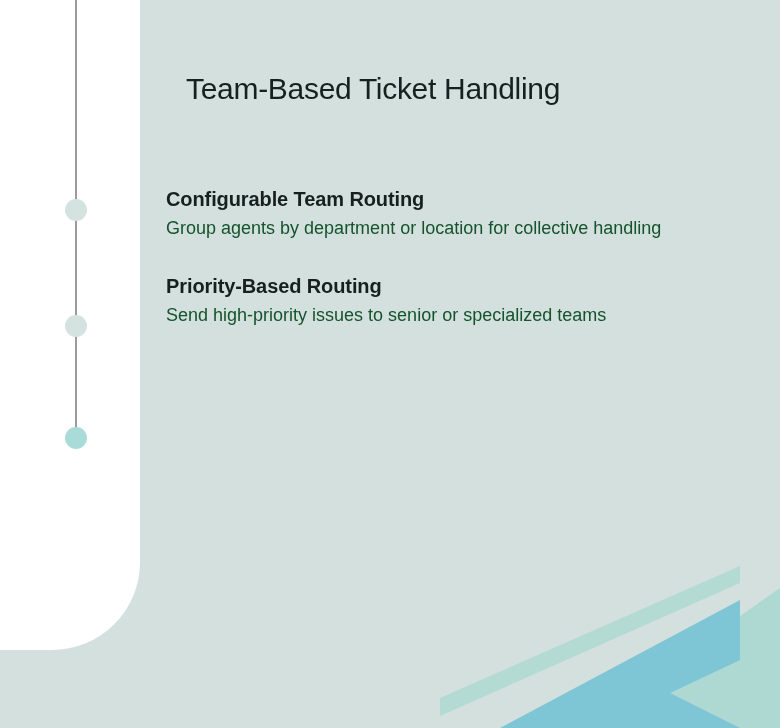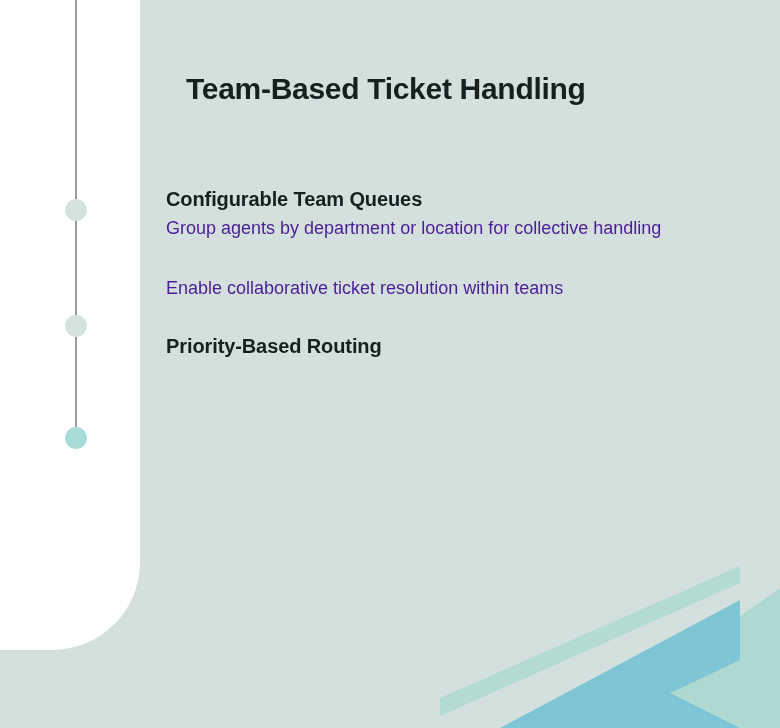--- a/index.html
+++ b/index.html
@@ -64,21 +64,21 @@
     left: 166px;
     top: 0;
     width: 600px;
   }
 
   .slide-title {
     position: absolute;
     left: 20px;
     top: 72px;
     font-size: 30px;
-    font-weight: bold;
+    font-weight: normal;
     color: #15201f;
     letter-spacing: -0.3px;
     white-space: nowrap;
   }
 
   .items {
     position: absolute;
     left: 0;
     top: 186px;
     width: 600px;
@@ -91,21 +91,21 @@
     font-size: 20px;
     font-weight: bold;
     color: #15201f;
     line-height: 1.35;
     letter-spacing: -0.1px;
   }
 
   .item-desc {
     font-size: 18px;
     font-weight: normal;
-    color: #4c1d95;
+    color: #14532d;
     line-height: 1.68;
     max-width: 575px;
   }
 
   
   .deco {
     position: absolute;
     right: 0;
     bottom: 0;
     width: 340px;
@@ -125,30 +125,30 @@
   <div class="tl-dot tl-dot-2"></div>
   <div class="tl-dot tl-dot-3"></div>
 
   <div class="content">
 
     <div class="slide-title">Team-Based Ticket Handling</div>
 
     <div class="items">
 
       <div class="item">
-        <div class="item-heading">Configurable Team Queues</div>
+        <div class="item-heading">Configurable Team Routing</div>
         <div class="item-desc">Group agents by department or location for collective handling</div>
       </div>
 
       <div class="item">
-        <div class="item-desc">Enable collaborative ticket resolution within teams</div>
       </div>
 
       <div class="item">
         <div class="item-heading">Priority-Based Routing</div>
+        <div class="item-desc">Send high-priority issues to senior or specialized teams</div>
       </div>
 
     </div>
   </div>
 
   <svg class="deco" viewBox="0 0 340 180" preserveAspectRatio="none">
 
     <polygon points="340,40 340,180 140,180 340,40" fill="#aed8d2"></polygon>
 
     <polygon points="0,150 300,18 300,35 0,168" fill="#b4dad4"></polygon>

